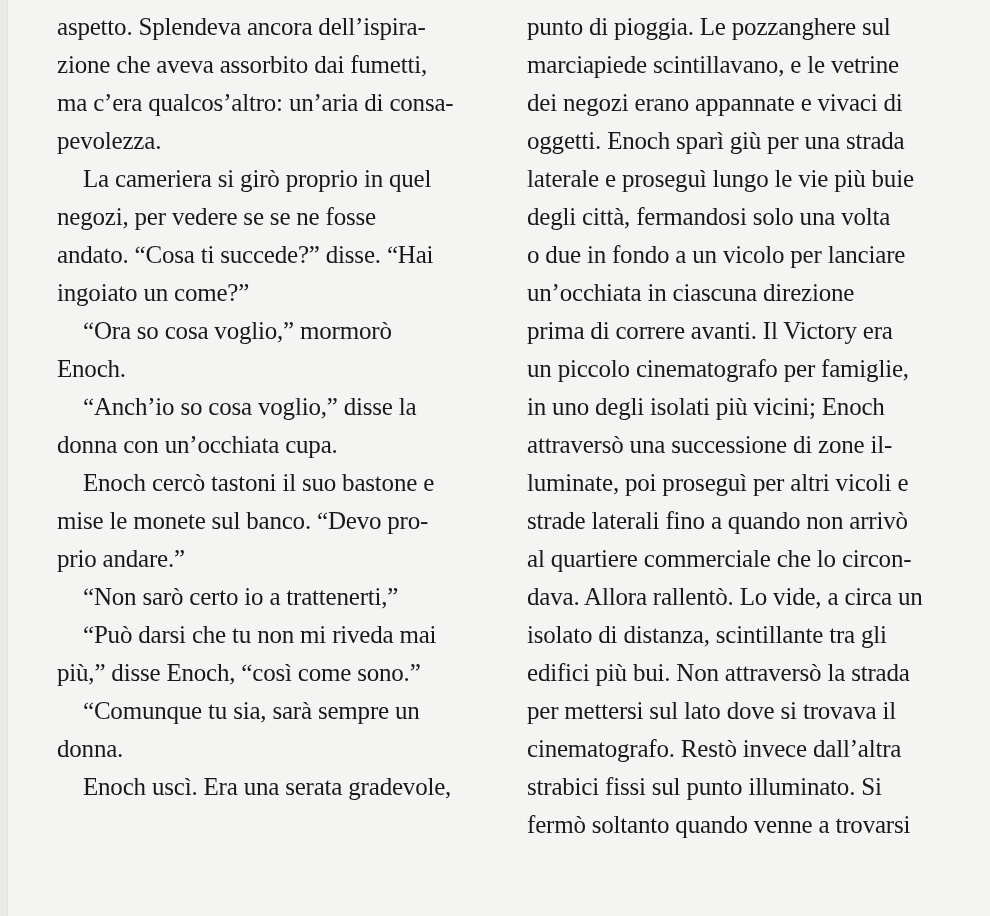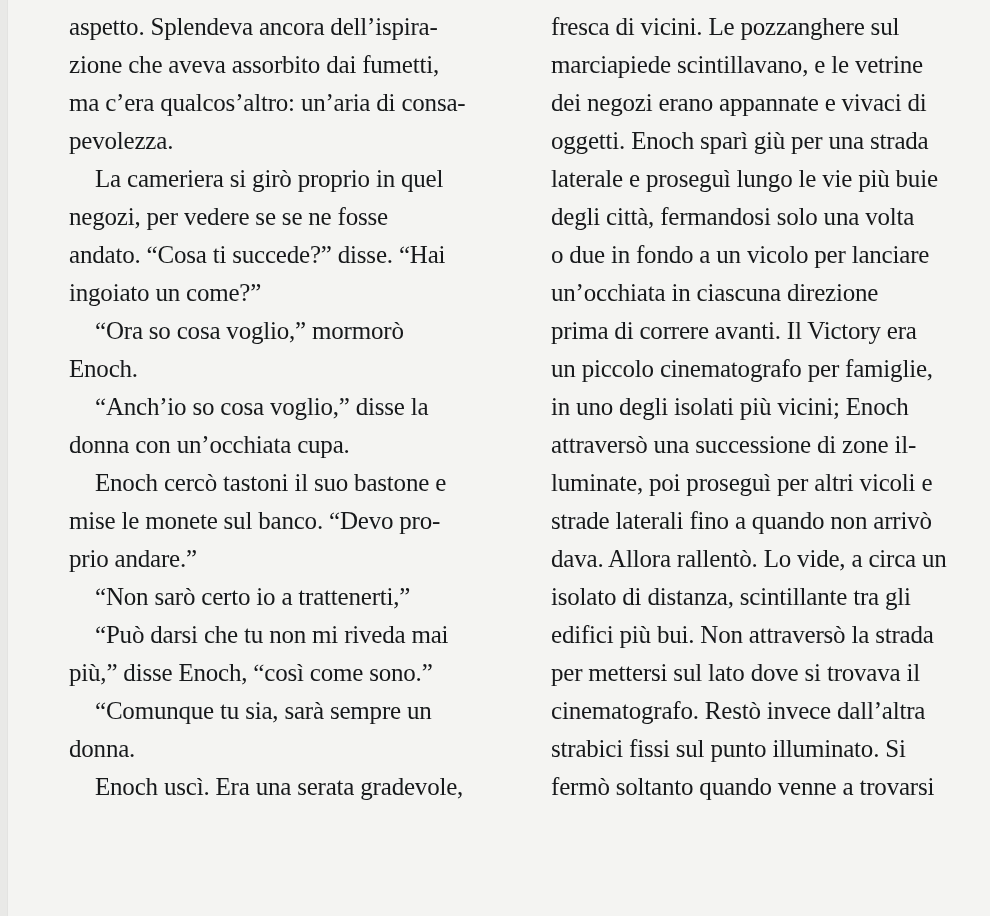--- a/index.html
+++ b/index.html
@@ -26,21 +26,21 @@
     border-right: 1px solid #e3e3e1;
   }
   .page-surface {
     position: absolute; left: 0; top: 0;
     width: 990px; height: 916px;
   }
   .columns {
     position: absolute; left: 57px; top: 8px;
     display: flex; gap: 60px;
   }
-  .col { flex: none; margin-left: 12px; }
+  .col { flex: none; }
   .col-left  { width: 410px; }
   .col-right { width: 420px; }
   .line {
     font-size: 25px;
     line-height: 38px;
     letter-spacing: -0.2px;
     white-space: nowrap;
   }
   .line.indent { padding-left: 26px; }
 </style>
@@ -67,34 +67,35 @@
         <div class="line">mise le monete sul banco. “Devo pro-</div>
         <div class="line">prio andare.”</div>
         <div class="line indent">“Non sarò certo io a trattenerti,”</div>
         <div class="line indent">“Può darsi che tu non mi riveda mai</div>
         <div class="line">più,” disse Enoch, “così come sono.”</div>
         <div class="line indent">“Comunque tu sia, sarà sempre un</div>
         <div class="line">donna.</div>
         <div class="line indent">Enoch uscì. Era una serata gradevole,</div>
       </div>
     <div class="col col-right">
-        <div class="line">fresca di vicini. Le pozzanghere sul</div>
+        <div class="line">punto di pioggia. Le pozzanghere sul</div>
         <div class="line">marciapiede scintillavano, e le vetrine</div>
         <div class="line">dei negozi erano appannate e vivaci di</div>
         <div class="line">oggetti. Enoch sparì giù per una strada</div>
         <div class="line">laterale e proseguì lungo le vie più buie</div>
         <div class="line">degli città, fermandosi solo una volta</div>
         <div class="line">o due in fondo a un vicolo per lanciare</div>
         <div class="line">un’occhiata in ciascuna direzione</div>
         <div class="line">prima di correre avanti. Il Victory era</div>
         <div class="line">un piccolo cinematografo per famiglie,</div>
         <div class="line">in uno degli isolati più vicini; Enoch</div>
         <div class="line">attraversò una successione di zone il-</div>
         <div class="line">luminate, poi proseguì per altri vicoli e</div>
         <div class="line">strade laterali fino a quando non arrivò</div>
+        <div class="line">al quartiere commerciale che lo circon-</div>
         <div class="line">dava. Allora rallentò. Lo vide, a circa un</div>
         <div class="line">isolato di distanza, scintillante tra gli</div>
         <div class="line">edifici più bui. Non attraversò la strada</div>
         <div class="line">per mettersi sul lato dove si trovava il</div>
         <div class="line">cinematografo. Restò invece dall’altra</div>
         <div class="line">strabici fissi sul punto illuminato. Si</div>
         <div class="line">fermò soltanto quando venne a trovarsi</div>
       </div>
   </div>
 </div>

